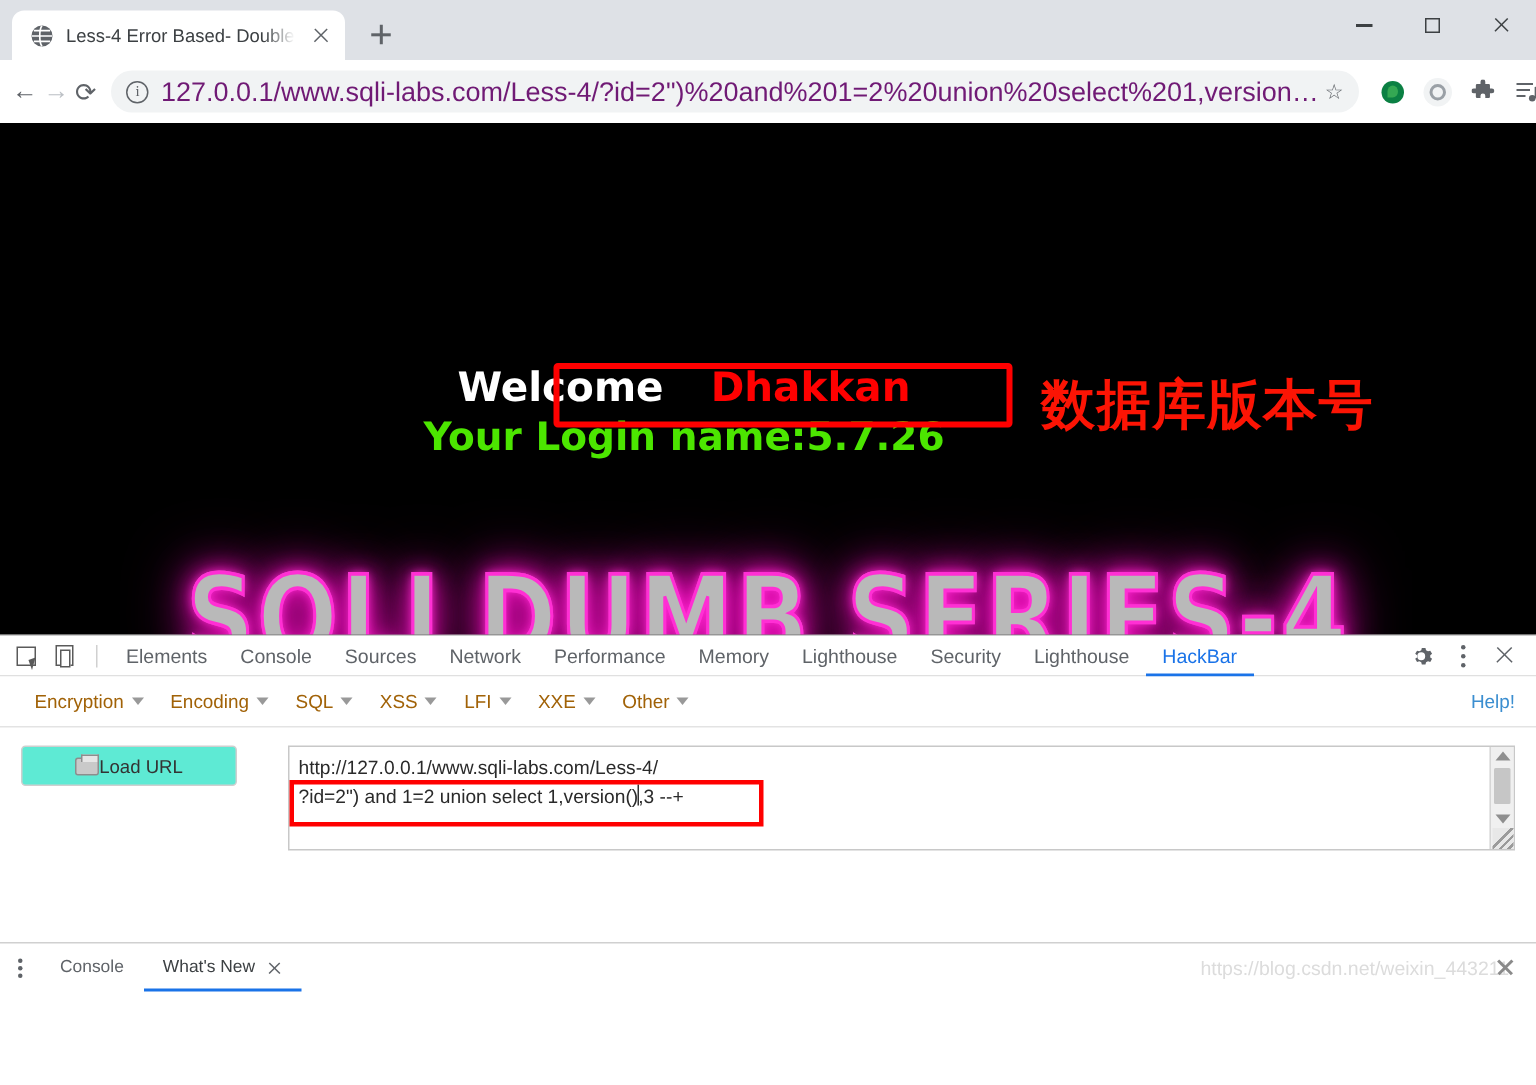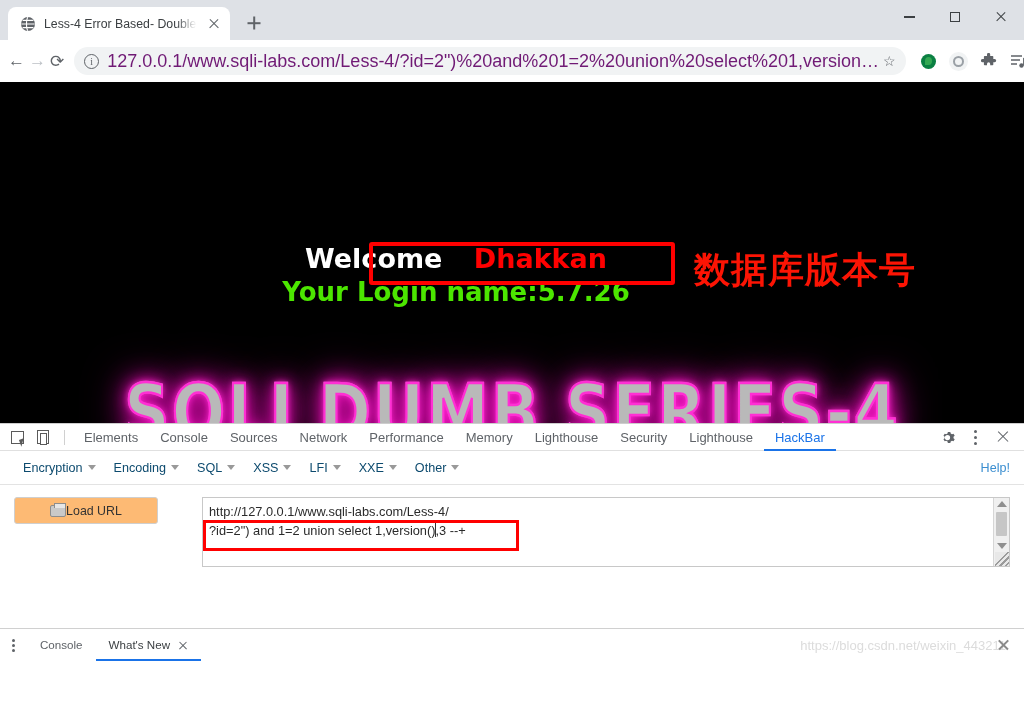--- a/index.html
+++ b/index.html
@@ -129,42 +129,42 @@
   .dt-tab { font-size: 13px; color: #5f6368; padding: 0 11px; height: 27px; line-height: 27px; white-space: nowrap; }
   .dt-tab.active { color: #1a73e8; box-shadow: inset 0 -2px 0 #1a73e8; }
   .dt-right { margin-left: auto; display: flex; align-items: center; padding-right: 8px; gap: 2px; }
   .dt-x { width: 16px; height: 16px; position: relative; }
   .dt-x::before, .dt-x::after { content:""; position:absolute; left:1px; top:7.3px; width:14px; height:1.4px; background:#5f6368; }
   .dt-x::before { transform: rotate(45deg); } .dt-x::after { transform: rotate(-45deg); }
 
   
   .hb { background: #fff; height: 210px; position: relative; }
   .hb-menu { height: 34px; border-bottom: 1px solid #e3e3e3; display: flex; align-items: center; padding-left: 14px; }
-  .hb-menu-item { font-size: 12.6px; color: #0c4a6e; padding: 0 9px; display: flex; align-items: center; gap: 5px; }
+  .hb-menu-item { font-size: 12.6px; color: #a16207; padding: 0 9px; display: flex; align-items: center; gap: 5px; }
   .caret { width: 0; height: 0; border-left: 4px solid transparent; border-right: 4px solid transparent;
            border-top: 5px solid #999; }
   .hb-help { margin-left: auto; padding-right: 14px; font-size: 12.6px; color: #3b8ed0; }
   .hb-body { display: flex; padding: 12px 14px 0 14px; }
   .hb-left { width: 144px; display: flex; flex-direction: column; gap: 11px; }
   .hb-btn {
-    height: 27px; border: 1px solid #cfcfcf; border-radius: 3px; background: #fdba74;
+    height: 27px; border: 1px solid #cfcfcf; border-radius: 3px; background: #5eead4;
     display: flex; align-items: center; justify-content: center; gap: 0;
     font-size: 12.4px; color: #333;
   }
   .ic-load { width: 16px; height: 12px; background: #c9c9c9; border: 1px solid #8d8d8d; border-radius: 2px; position: relative; }
   .ic-load::after { content:""; position:absolute; left:3px; top:-3px; width:10px; height:4px; background:#e6e6e6; border:1px solid #8d8d8d; border-bottom:none; }
   .ic-split { width: 13px; height: 15px; position: relative; }
   .ic-split::before { content:""; position:absolute; left:5px; top:0; width:2.5px; height:9px; background:#6d6d6d; }
   .ic-split::after { content:""; position:absolute; left:1px; top:9px; width:11px; height:6px;
     border:2px solid #6d6d6d; border-radius: 0 0 6px 6px; border-top:none; }
   .ic-exec { width: 15px; height: 15px; border-radius: 50%; border: 1.6px solid #4b7fb5; background: #eaf2fa; position: relative; }
   .ic-exec::after { content:""; position:absolute; left:4.5px; top:3.3px; width:0; height:0;
     border-left: 6px solid #4b7fb5; border-top: 4px solid transparent; border-bottom: 4px solid transparent; }
 
-  .hb-right { flex: 1; margin-left: 44px; position: relative; }
+  .hb-right { flex: 1; margin-left: 34px; position: relative; }
   .ta-wrap { border: 1px solid #c8c8c8; height: 70px; display: flex; background: #fff; position: relative; }
   .ta-text { flex: 1; padding: 4px 6px; font-size: 12.8px; color: #2a2a2a; line-height: 19px;
     font-family: "Liberation Sans", sans-serif; white-space: pre; }
   .ta-line2 { position: relative; display: inline-block; }
   .ta-caret { display: inline-block; width: 1px; height: 14px; background: #333; vertical-align: -2px; margin: 0 -0.5px; }
   .ta-annot {
     position: absolute; left: 0px; top: 22px; width: 316px; height: 31px;
     border: 3px solid #ff0000; pointer-events: none;
   }
   .sbar { width: 16px; background: #f0f0f0; border-left: 1px solid #d6d6d6;

